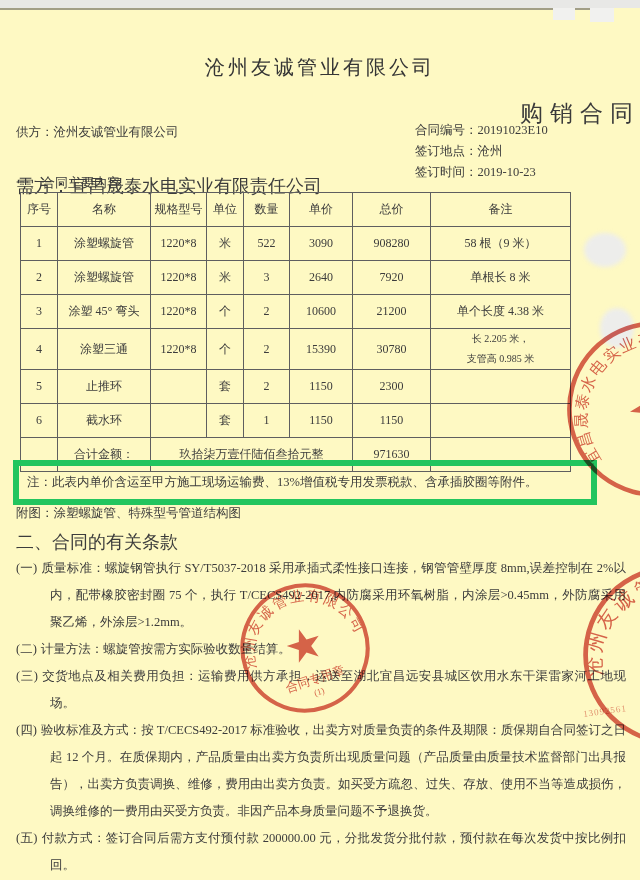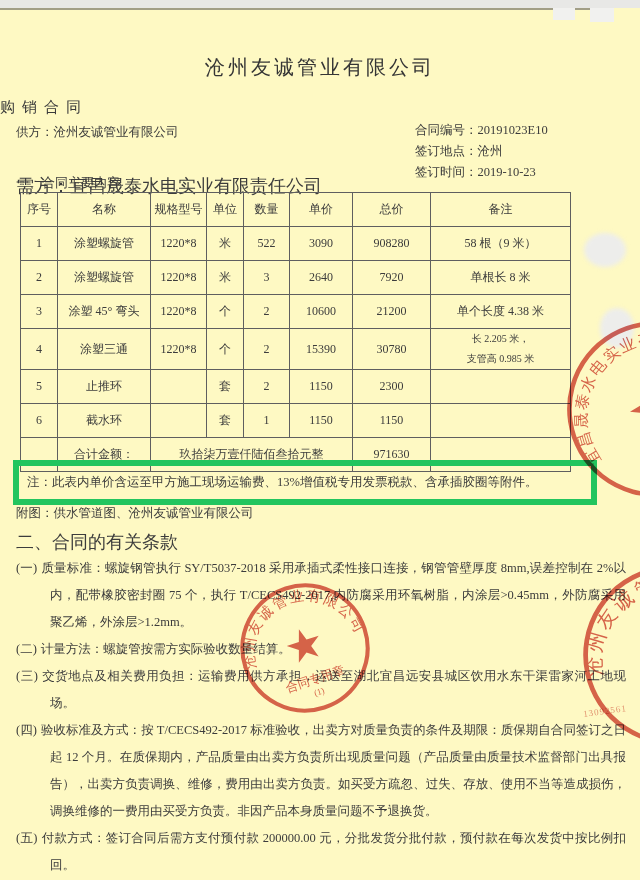--- a/index.html
+++ b/index.html
@@ -9,22 +9,22 @@
     font-family:"Liberation Serif","DejaVu Serif",serif;
     color:#3c3c3c;
   }
   
   .scan-topline{position:absolute;top:0;left:0;width:592px;height:2px;background:#555;opacity:.55;}
   .scan-box{position:absolute;background:#f1f1ef;}
   .scan-blob{position:absolute;background:#ededeb;border-radius:50%;filter:blur(2px);}
   
   .title{position:absolute;top:46px;left:0;width:100%;text-align:center;
          font-size:20px;letter-spacing:3px;color:#353535;}
-  .subtitle{position:absolute;top:90px;left:0;width:100%;text-align:left;
-            font-size:15px;letter-spacing:7px;color:#3a3a3a;}
+  .subtitle{position:absolute;top:90px;left:0;width:100%;text-align:right;
+            font-size:23px;letter-spacing:7px;color:#3a3a3a;}
   .party-supplier{position:absolute;top:116px;left:16px;font-size:12.5px;}
   .party-buyer{position:absolute;top:166px;left:16px;font-size:18px;}
   .meta{position:absolute;top:112px;left:415px;font-size:12.5px;line-height:21px;}
   .meta div{white-space:nowrap;}
   .sec1-heading{position:absolute;top:166px;left:16px;font-size:13px;}
   
   .items-table{position:absolute;top:184px;left:20px;width:550px;
                border-collapse:collapse;table-layout:fixed;font-size:12px;border-radius:20px;}
   .items-table th,.items-table td{
       border:1px solid #5f5f5f;text-align:center;vertical-align:middle;
@@ -160,21 +160,21 @@
       <td>合计金额：</td>
       <td colspan="4">玖拾柒万壹仟陆佰叁拾元整</td>
       <td>971630</td>
       <td></td>
     </tr>
   </tbody>
     </table>
 
   <div class="note-box">注：此表内单价含运至甲方施工现场运输费、13%增值税专用发票税款、含承插胶圈等附件。</div>
 
-  <div class="attachment">附图：供水管道图、沧州友诚管业有限公司</div>
+  <div class="attachment">附图：涂塑螺旋管、特殊型号管道结构图</div>
 
   <div class="sec2-heading">二、合同的有关条款</div>
 
   <div class="clauses">
     <div class="clause"><span class="no">(一)</span><span>质量标准：螺旋钢管执行 SY/T5037-2018 采用承插式柔性接口连接，钢管管壁厚度 8mm,误差控制在 2%以内，配带橡胶密封圈 75 个，执行 T/CECS492-2017,内防腐采用环氧树脂，内涂层&gt;0.45mm，外防腐采用聚乙烯，外涂层&gt;1.2mm。</span></div>
     <div class="clause"><span class="no">(二)</span><span>计量方法：螺旋管按需方实际验收数量结算。</span></div>
     <div class="clause"><span class="no">(三)</span><span>交货地点及相关费用负担：运输费用供方承担，运送至湖北宜昌远安县城区饮用水东干渠雷家河工地现场。</span></div>
     <div class="clause"><span class="no">(四)</span><span>验收标准及方式：按 T/CECS492-2017 标准验收，出卖方对质量负责的条件及期限：质保期自合同签订之日起 12 个月。在质保期内，产品质量由出卖方负责所出现质量问题（产品质量由质量技术监督部门出具报告），出卖方负责调换、维修，费用由出卖方负责。如买受方疏忽、过失、存放、使用不当等造成损伤，调换维修的一费用由买受方负责。非因产品本身质量问题不予退换货。</span></div>
     <div class="clause"><span class="no">(五)</span><span>付款方式：签订合同后需方支付预付款 200000.00 元，分批发货分批付款，预付款在每次发货中按比例扣回。</span></div>
     <div class="clause"><span class="no">(六)</span><span>交货期限：收到预付款后 10 个工作开始发货，20 个工作日内必须保证全部发货到工地。</span></div>

